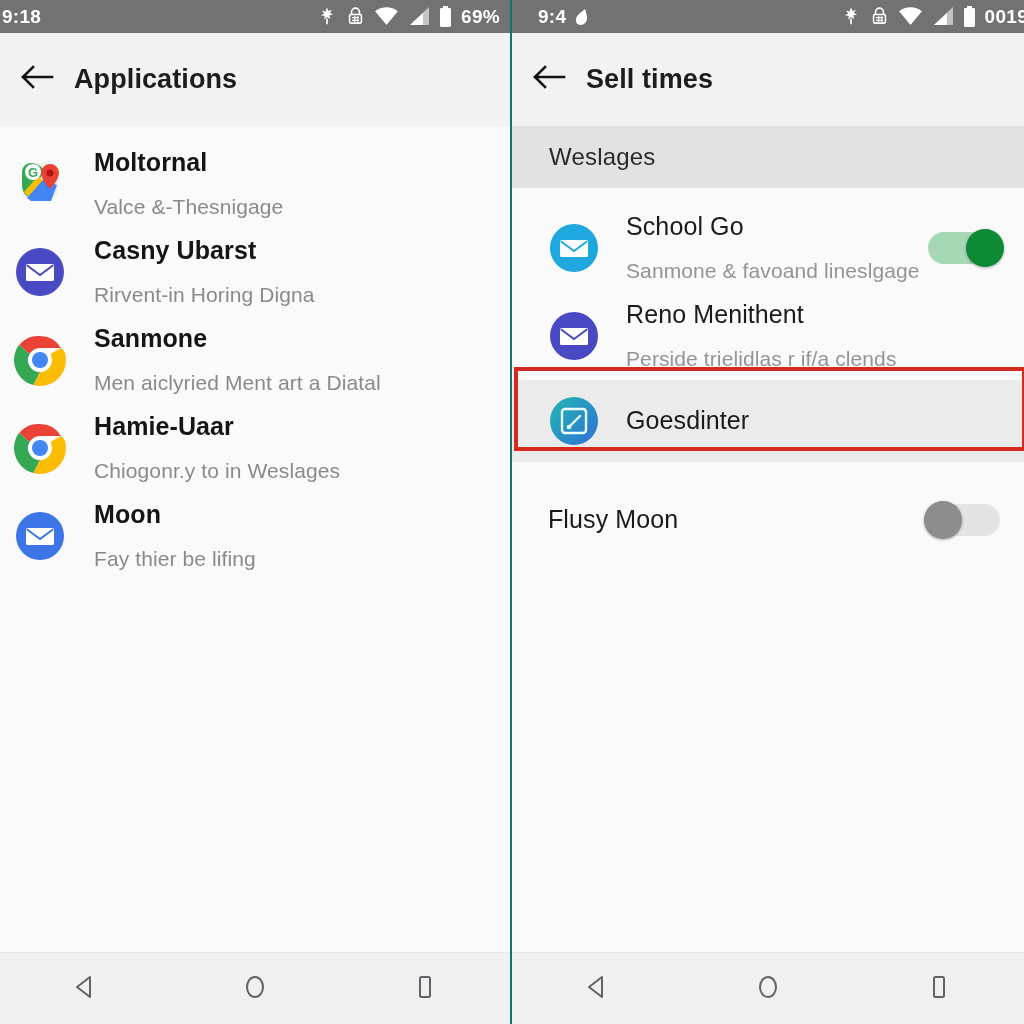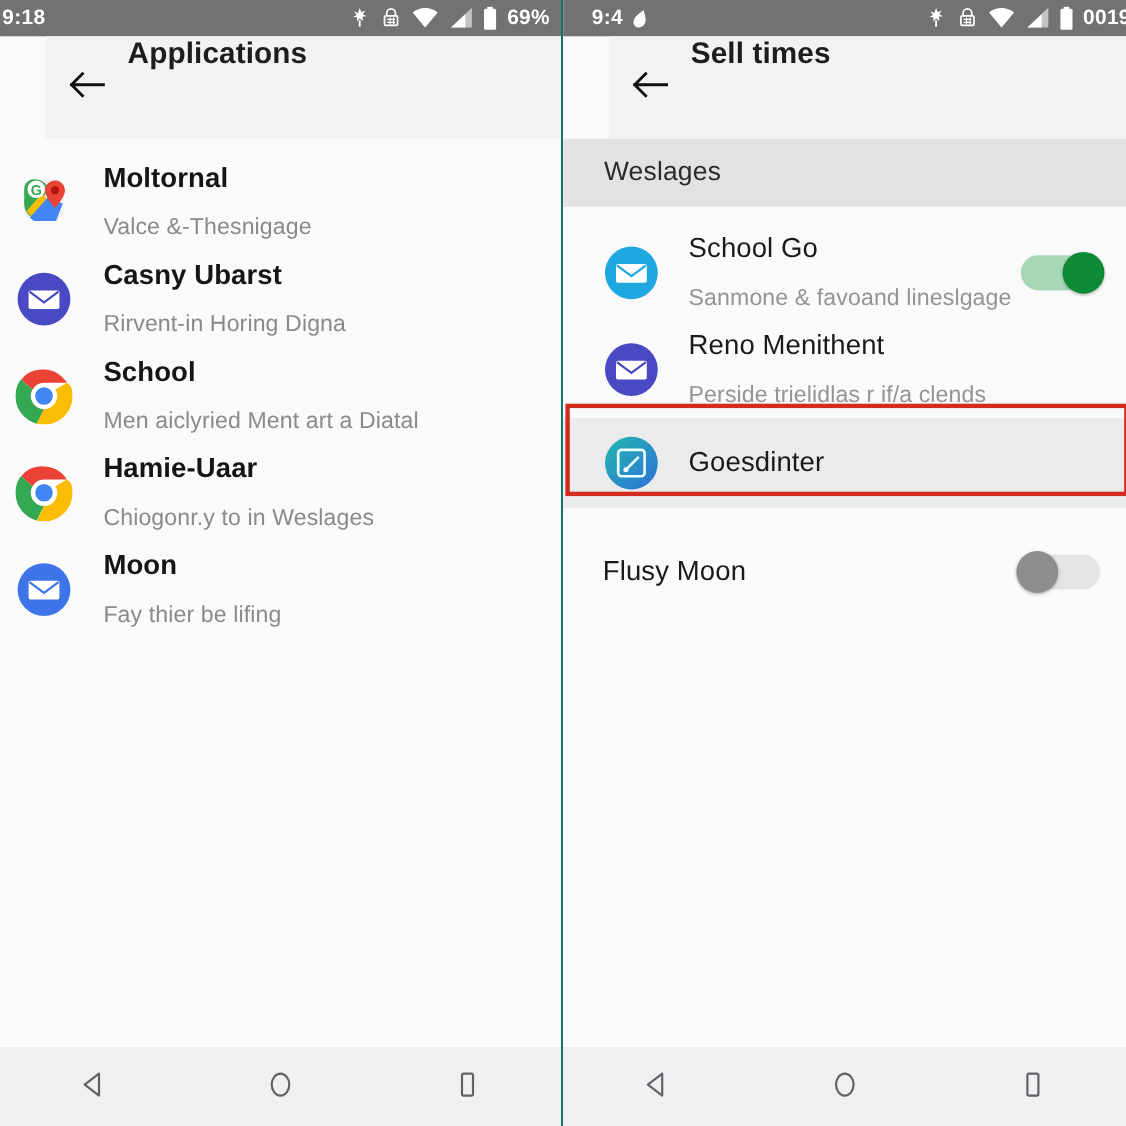--- a/index.html
+++ b/index.html
@@ -24,22 +24,22 @@
              font-weight:bold; letter-spacing:.3px; padding-left:2px; }
   .screen.right .sb-left { padding-left:26px; }
   .sb-right { display:flex; align-items:flex-start; gap:9px; }
   .sb-pct { font-size:19px; font-weight:bold; letter-spacing:.3px; }
   .screen.right .sb-pct { margin-right:-14px; }
   .sb-ico { display:inline-flex; align-items:center; }
   .sb-ico svg { display:block; }
 
   
   .appbar {
-    height:93px; background:#f2f2f2; display:flex; 
-    flex:0 0 93px; border-bottom:1px solid #ededed;margin-left:42px;
+    height:93px; background:#f2f2f2; display:flex; align-items:center;
+    flex:0 0 93px; border-bottom:1px solid #ededed;
   }
   .back-btn { width:74px; display:flex; align-items:center; justify-content:center;
               cursor:pointer; }
   .appbar-title { font-size:27px; font-weight:bold; color:#1d1d1d;
                   letter-spacing:.1px; }
 
   
   .content { flex:1 1 auto; background:#fafafa; position:relative; overflow:hidden; }
 
   
@@ -201,21 +201,21 @@
           <svg width="52" height="52" viewBox="0 0 52 52">
             <circle cx="26" cy="26" r="24" fill="#fff"></circle>
             <path fill="#ea4335" d="M26 2a24 24 0 0 1 20.8 12H26a12 12 0 0 0-10.4 6L5.2 11A24 24 0 0 1 26 2z"></path>
             <path fill="#34a853" d="M5.2 11l10.4 9A12 12 0 0 0 26 38l-9 18A24 24 0 0 1 5.2 11z"></path>
             <path fill="#fbbc04" d="M46.8 14A24 24 0 0 1 17 56l9-18a12 12 0 0 0 10.4-18z"></path>
             <circle cx="26" cy="26" r="11" fill="#fff"></circle>
             <circle cx="26" cy="26" r="8" fill="#4285f4"></circle>
           </svg>
         </div>
         <div class="row-text">
-          <div class="row-title">School</div>
+          <div class="row-title">Sanmone</div>
           <div class="row-sub">Men aiclyried Ment art a Diatal</div>
         </div>
       </div>
 
       <div class="row">
         <div class="row-icon">
           <svg width="52" height="52" viewBox="0 0 52 52">
             <circle cx="26" cy="26" r="24" fill="#fff"></circle>
             <path fill="#ea4335" d="M26 2a24 24 0 0 1 20.8 12H26a12 12 0 0 0-10.4 6L5.2 11A24 24 0 0 1 26 2z"></path>
             <path fill="#34a853" d="M5.2 11l10.4 9A12 12 0 0 0 26 38l-9 18A24 24 0 0 1 5.2 11z"></path>

